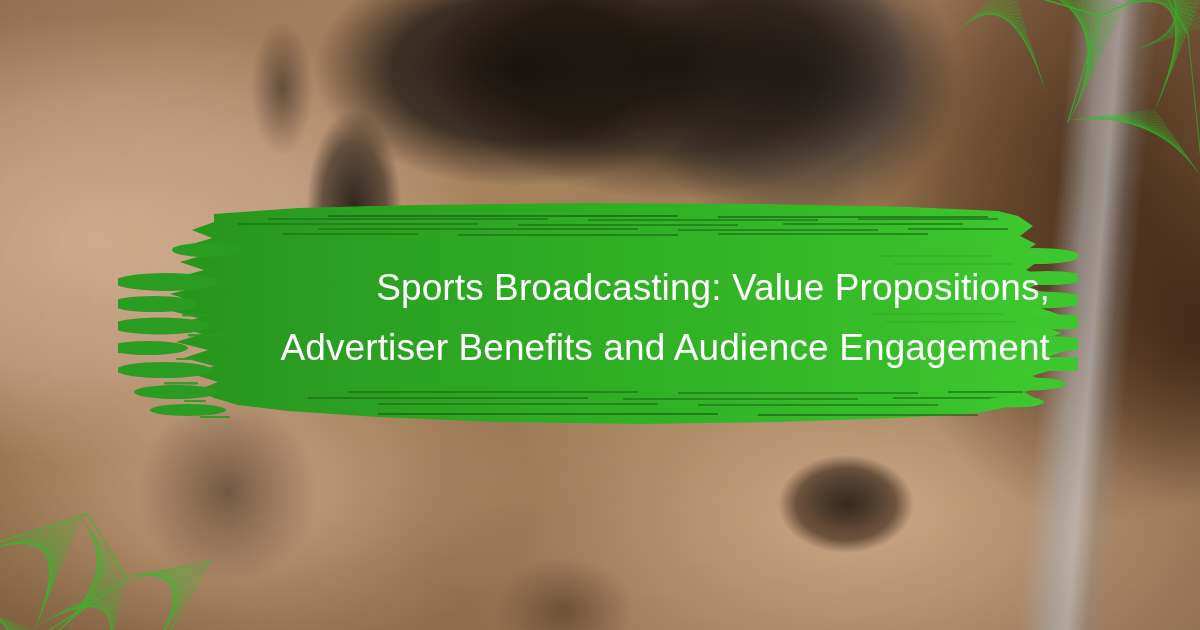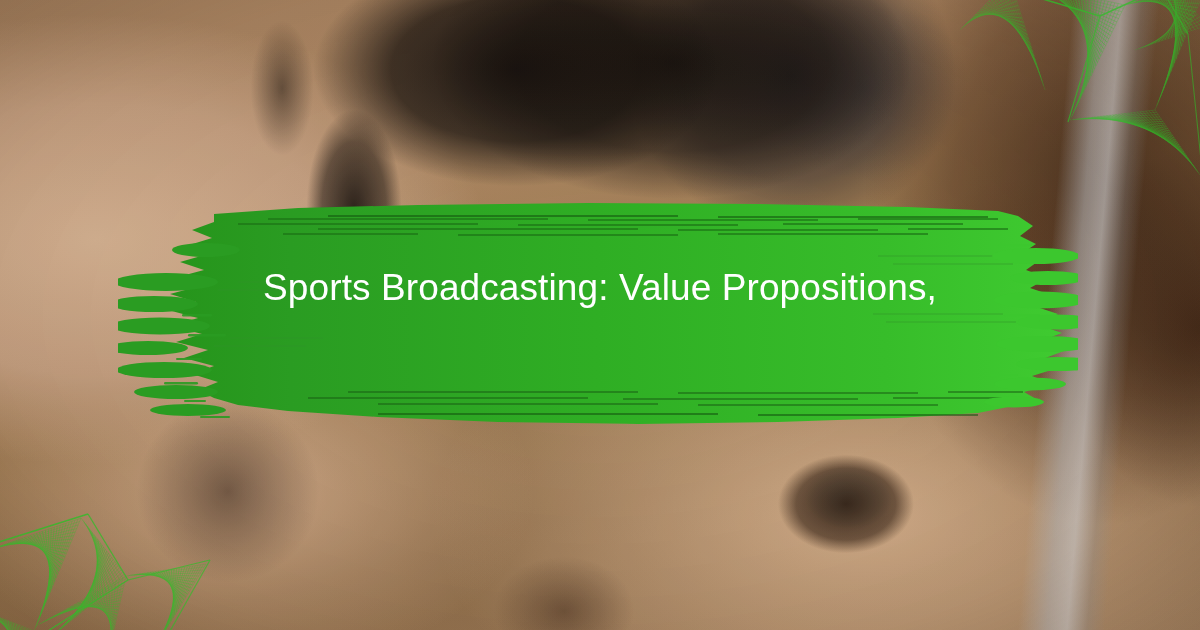--- a/index.html
+++ b/index.html
@@ -136,20 +136,21 @@
     text-align: center;
   }
   #title-block .line {
     color: #ffffff;
     font-family: "Liberation Sans", sans-serif;
     font-size: 37px;
     font-weight: 400;
     line-height: 60px;
     letter-spacing: 0.1px;
     white-space: nowrap;
+    text-align: right;
   }
 </style>
 </head>
 <body>
 
 <div id="banner">
 
   <div class="bg-layer bg-base"></div>
   <div class="bg-layer bg-lower-left"></div>
   <div class="bg-layer bg-dark-camera"></div>
@@ -588,15 +589,16 @@
         <path d="M 210,30 L 560,30"></path>
         <path d="M 600,31 L 870,31"></path>
         <path d="M 260,228 L 600,228"></path>
         <path d="M 640,229 L 860,229"></path>
       </g>
     </svg>
   </div>
 
   <div id="title-block">
     <div class="line">Sports Broadcasting: Value Propositions,</div>
+    <div class="line">Advertiser Benefits and Audience Engagement</div>
   </div>
 
 </div>
 
 </body></html>

